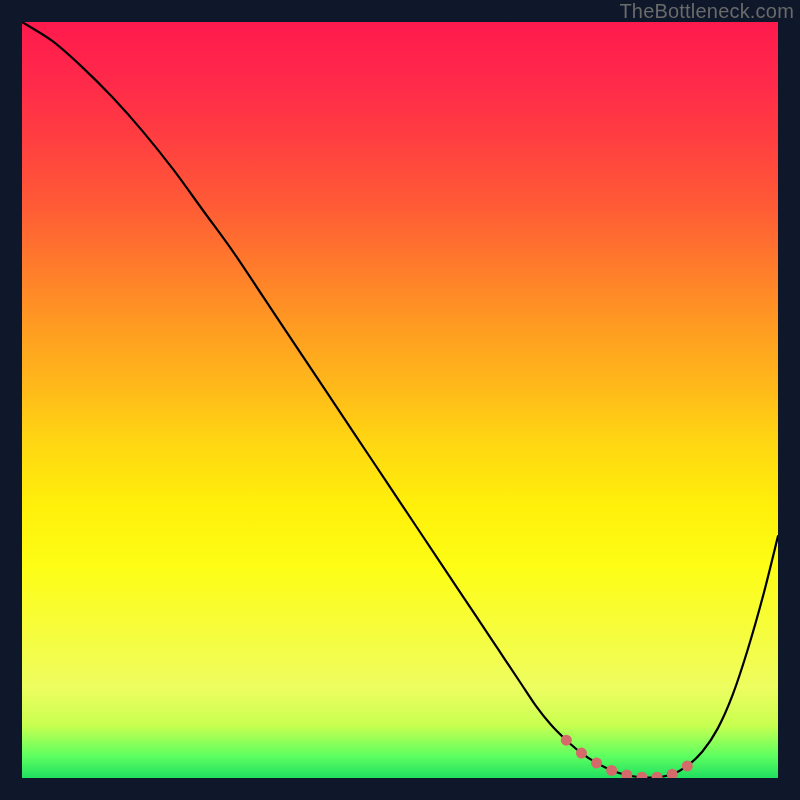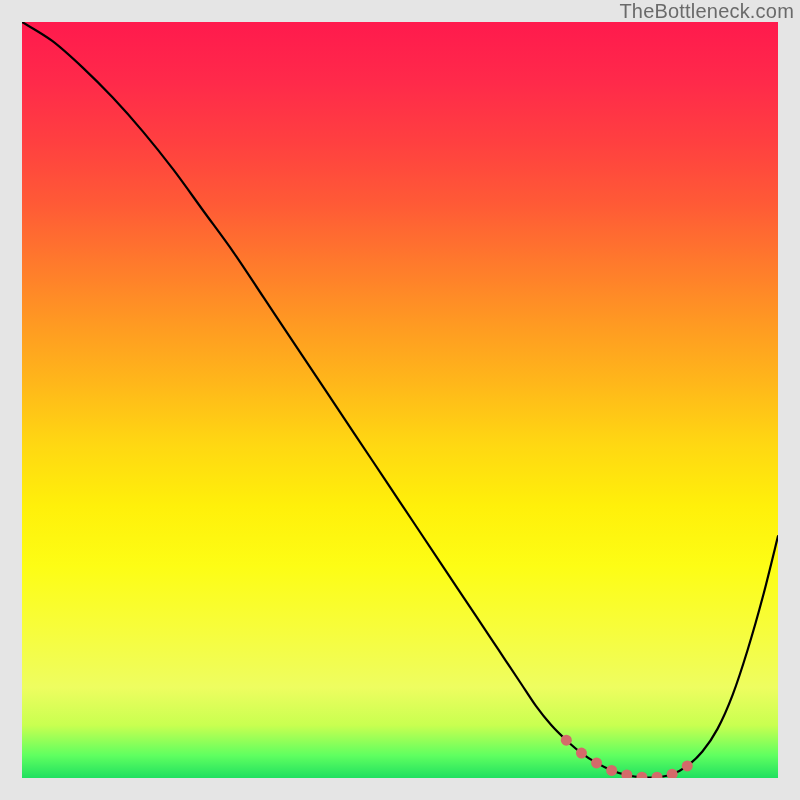--- a/index.html
+++ b/index.html
@@ -9,21 +9,21 @@
     height: 800px;
     background: #000;
     overflow: hidden;
   }
   .frame {
     position: absolute;
     left: 0;
     top: 0;
     width: 800px;
     height: 800px;
-    background: #e5e5e5;
+    background: #0f172a;
   }
   .plot-area {
     position: absolute;
     left: 22px;
     top: 22px;
     width: 756px;
     height: 756px;
     background: linear-gradient(to bottom,
       #ff1a4d 0%,
       #ff2a4a 8%,

